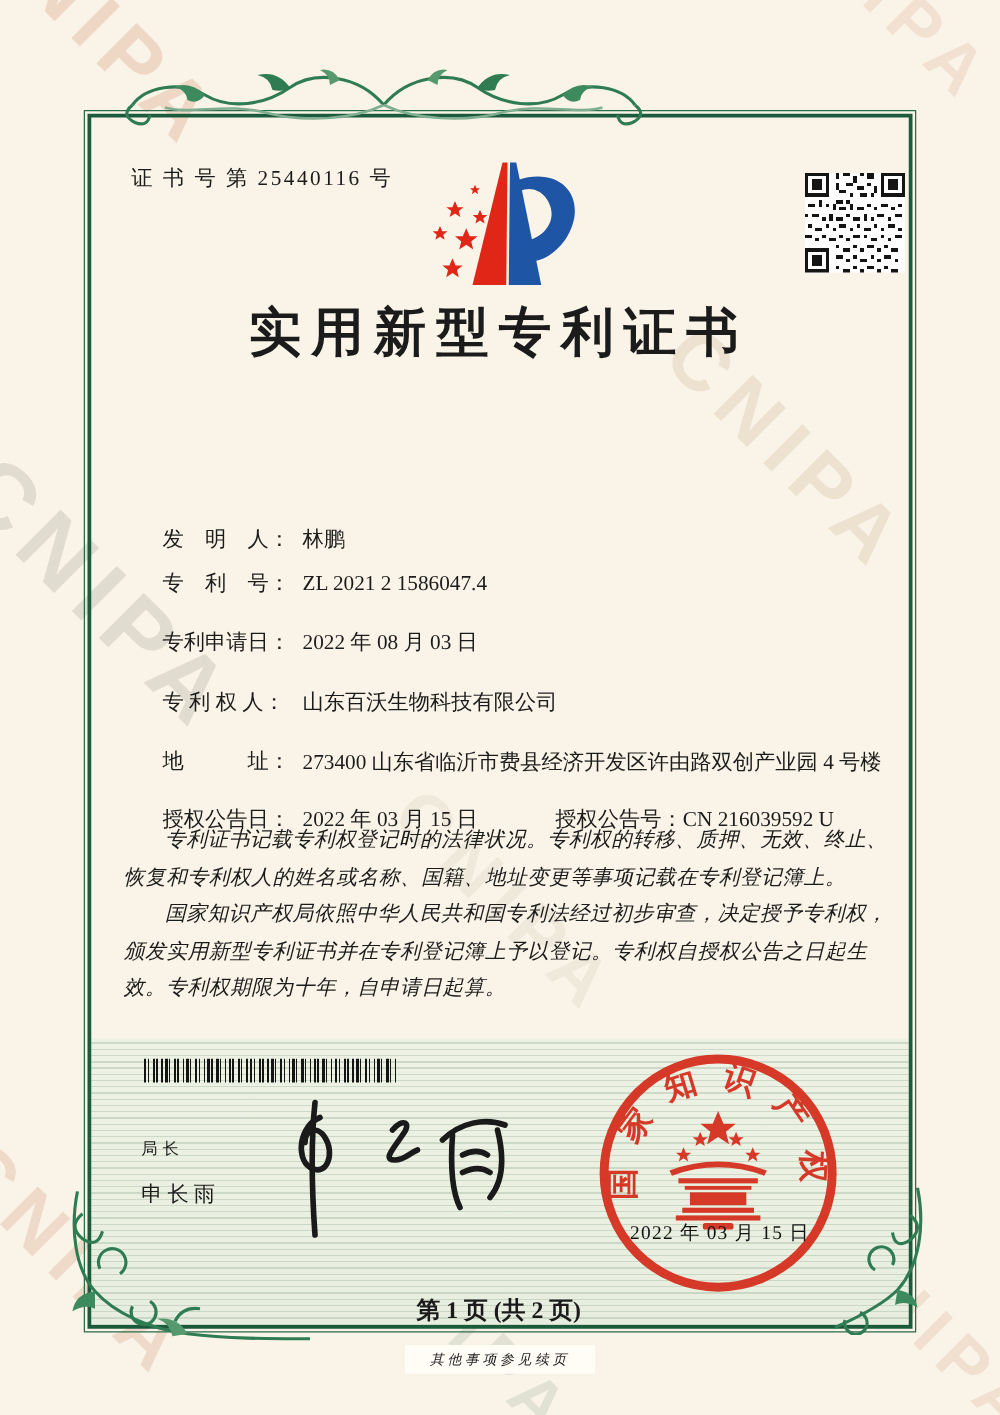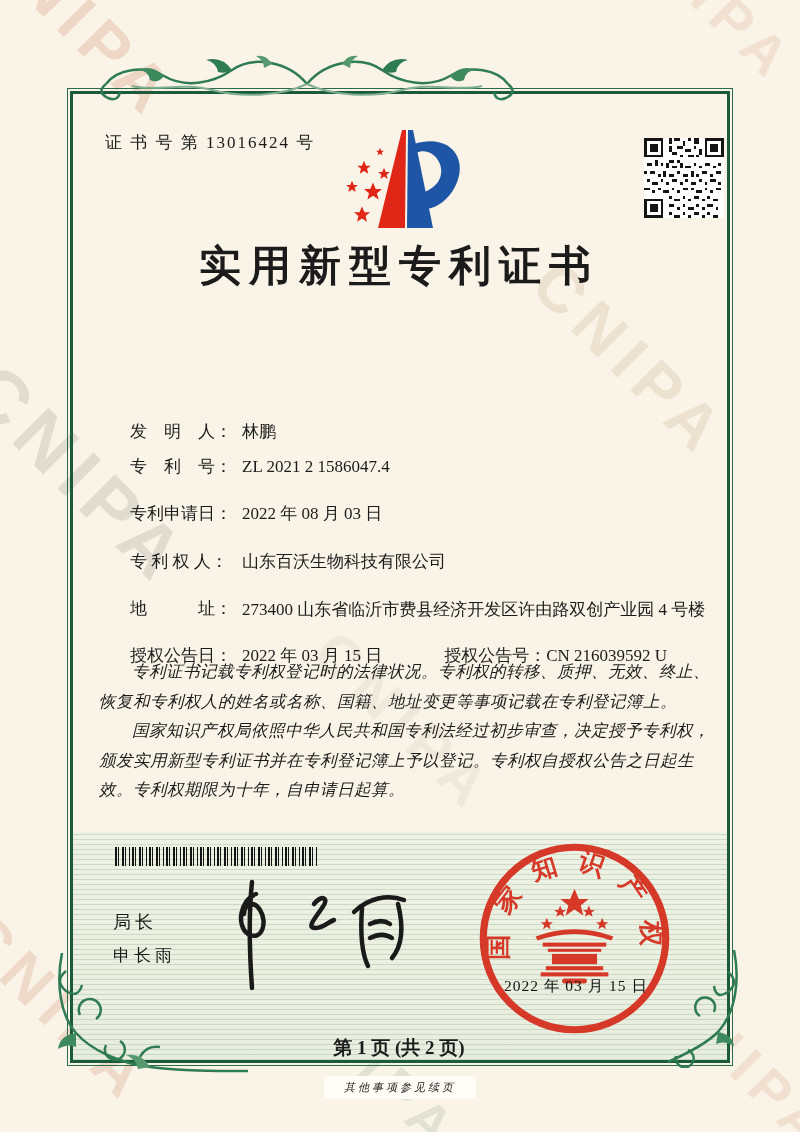--- a/index.html
+++ b/index.html
@@ -41,21 +41,21 @@
   .grant2{margin-left:62px;}
   
   .body-text{position:absolute;left:99px;top:657px;width:616px;font-size:16.5px;line-height:29.5px;
              font-style:italic;letter-spacing:.5px;z-index:3;}
   .body-text p{margin:0;text-indent:2em;}
   
   .barcode{position:absolute;left:115px;top:847px;width:204px;height:19px;z-index:3;
       background:repeating-linear-gradient(90deg,#141414 0 2px,transparent 2px 3px,#141414 3px 4px,
       transparent 4px 7px,#141414 7px 9px,transparent 9px 10px,#141414 10px 11px,transparent 11px 14px,
       #141414 14px 15px,transparent 15px 17px);}
-  .officer-title{position:absolute;left:113px;top:910px;font-size:18px;letter-spacing:4px;z-index:3;
+  .officer-title{position:absolute;left:113px;top:910px;font-size:13px;letter-spacing:4px;z-index:3;
       font-family:"Liberation Sans","DejaVu Sans",sans-serif;}
   .officer-name{position:absolute;left:113px;top:944px;font-size:17px;letter-spacing:4px;z-index:3;
       font-family:"Liberation Sans","DejaVu Sans",sans-serif;}
   .signature{position:absolute;left:222px;top:878px;z-index:3;}
   .seal{position:absolute;left:472px;top:836px;z-index:3;opacity:.95;}
   .seal-date{position:absolute;left:486px;top:976px;width:180px;text-align:center;font-size:15.5px;
       letter-spacing:1px;color:#121212;z-index:4;}
   .page-info{position:absolute;left:67px;top:1035px;width:664px;text-align:center;font-size:19px;z-index:3;font-weight:bold;}
   .continuation{position:absolute;left:0;top:1076px;width:800px;text-align:center;z-index:3;}
   .continuation span{display:inline-block;background:#fffdf6;padding:4px 20px;font-size:11px;
@@ -77,21 +77,21 @@
   <div class="wm wm5">CNIPA</div>
   <div class="wm wm6">CNIPA</div>
   <div class="wm wm7">CNIPA</div>
   <div class="wm wm8">CNIPA</div>
 
   <div class="green-band"></div>
   <div class="frame-outer">
     <div class="frame-inner"></div>
   </div>
 
-  <div class="cert-no">证 书 号 第 13016424 号</div>
+  <div class="cert-no">证 书 号 第 25440116 号</div>
 
   <svg class="logo" width="140" height="110" viewBox="0 0 140 110">
     <defs>
       <path id="star" d="M0,-10 L2.9,-3.1 L9.5,-3.1 L4.2,1.2 L5.9,7.9 L0,4 L-5.9,7.9 L-4.2,1.2 L-9.5,-3.1 L-2.9,-3.1 Z" fill="#e02617"></path>
     </defs>
     <polygon points="64,4 68,4 67,102 40,102" fill="#e02617"></polygon>
     <polygon points="70,4 75,4 95,102 69,102" fill="#1f55a5"></polygon>
     <path d="M76,18 C114,6 134,36 114,66 C101,84 82,88 74,77 C71,72 75,67 82,67 C98,64 108,50 101,36 C96,26 86,23 78,27 Z" fill="#1f55a5"></path>
     <use href="#star" transform="translate(42,26) scale(0.42)"></use>
     <use href="#star" transform="translate(26,42) scale(0.72)"></use>

